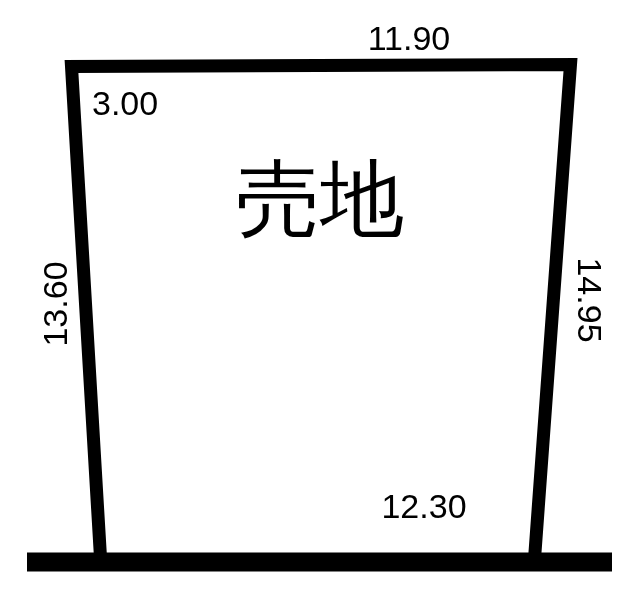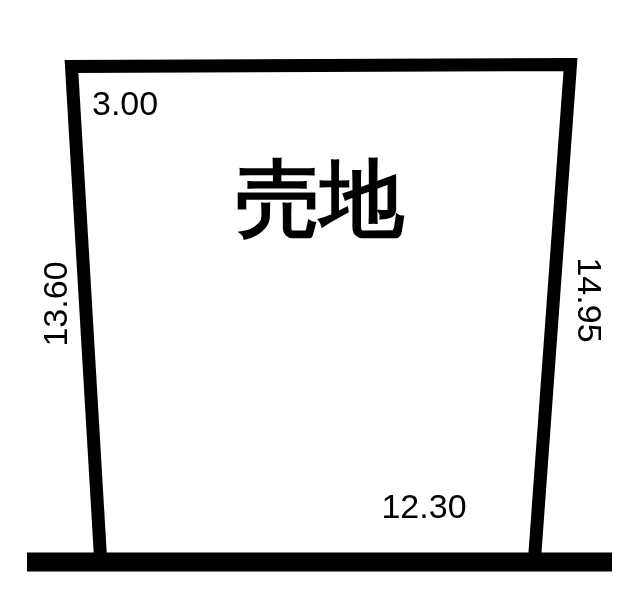--- a/index.html
+++ b/index.html
@@ -54,21 +54,21 @@
     transform: translateX(-50%);
   }
   .center-text {
     position: absolute;
     left: 320px;
     top: 154px;
     transform: translateX(-50%);
     text-align: center;
     font-size: 84px;
     line-height: 90px;
-    font-weight: 700;
+    font-weight: 400;
     white-space: nowrap;
     color: #000000;
   }
   .center-text .line {
     display: block;
   }
   .area-sup {
     display: inline-block;
     font-size: 38px;
     position: relative;
@@ -81,20 +81,21 @@
 
 <div class="stage">
 
   <svg width="642" height="600" viewBox="0 0 642 600">
 
     <path d="M 101 566 L 71.5 66.5 L 570.5 64.5 L 534 566" fill="#ffffff" stroke="#000000" stroke-width="13" stroke-linejoin="miter" stroke-linecap="butt"></path>
 
     <line x1="27" y1="562" x2="612" y2="562" stroke="#000000" stroke-width="19" stroke-linecap="butt"></line>
   </svg>
 
+  <div class="dim-label dim-top">11.90</div>
 
   <div class="dim-label dim-corner-tl">3.00</div>
 
   <div class="dim-label dim-left">13.60</div>
 
   <div class="dim-label dim-right">14.95</div>
 
   <div class="dim-label dim-bottom">12.30</div>
 
   <div class="center-text">

